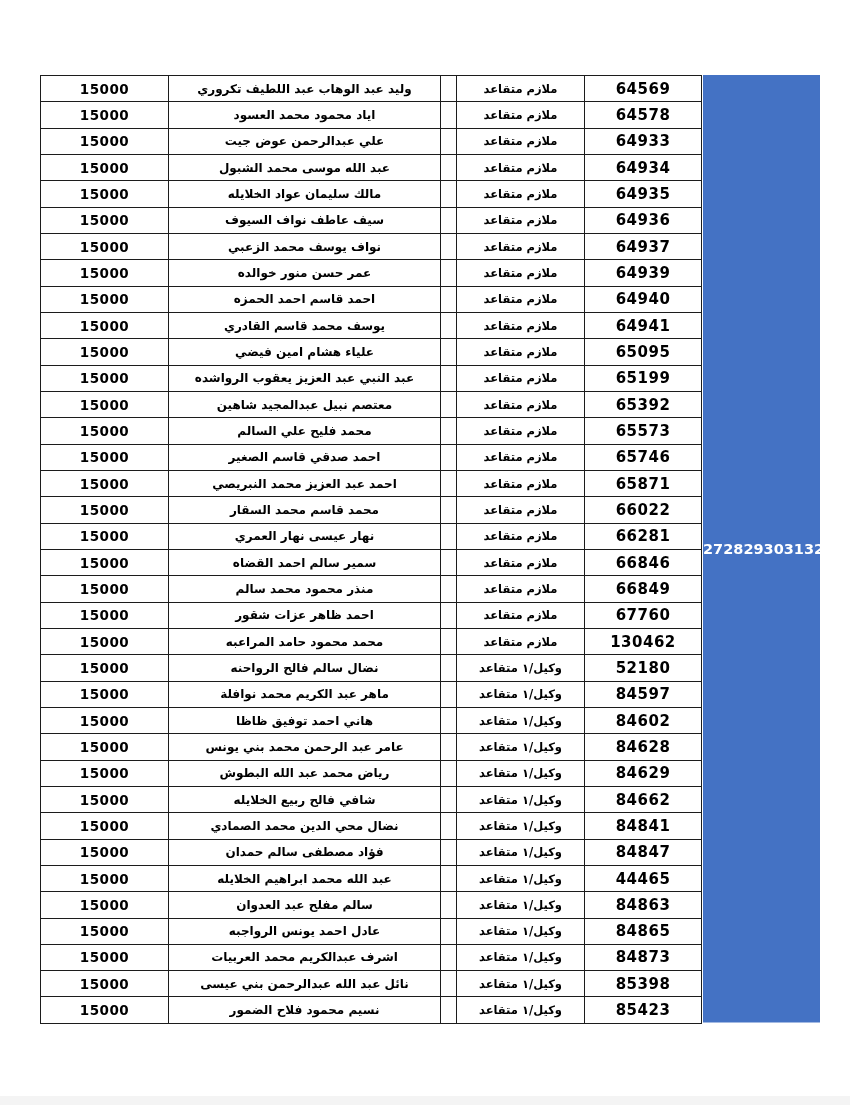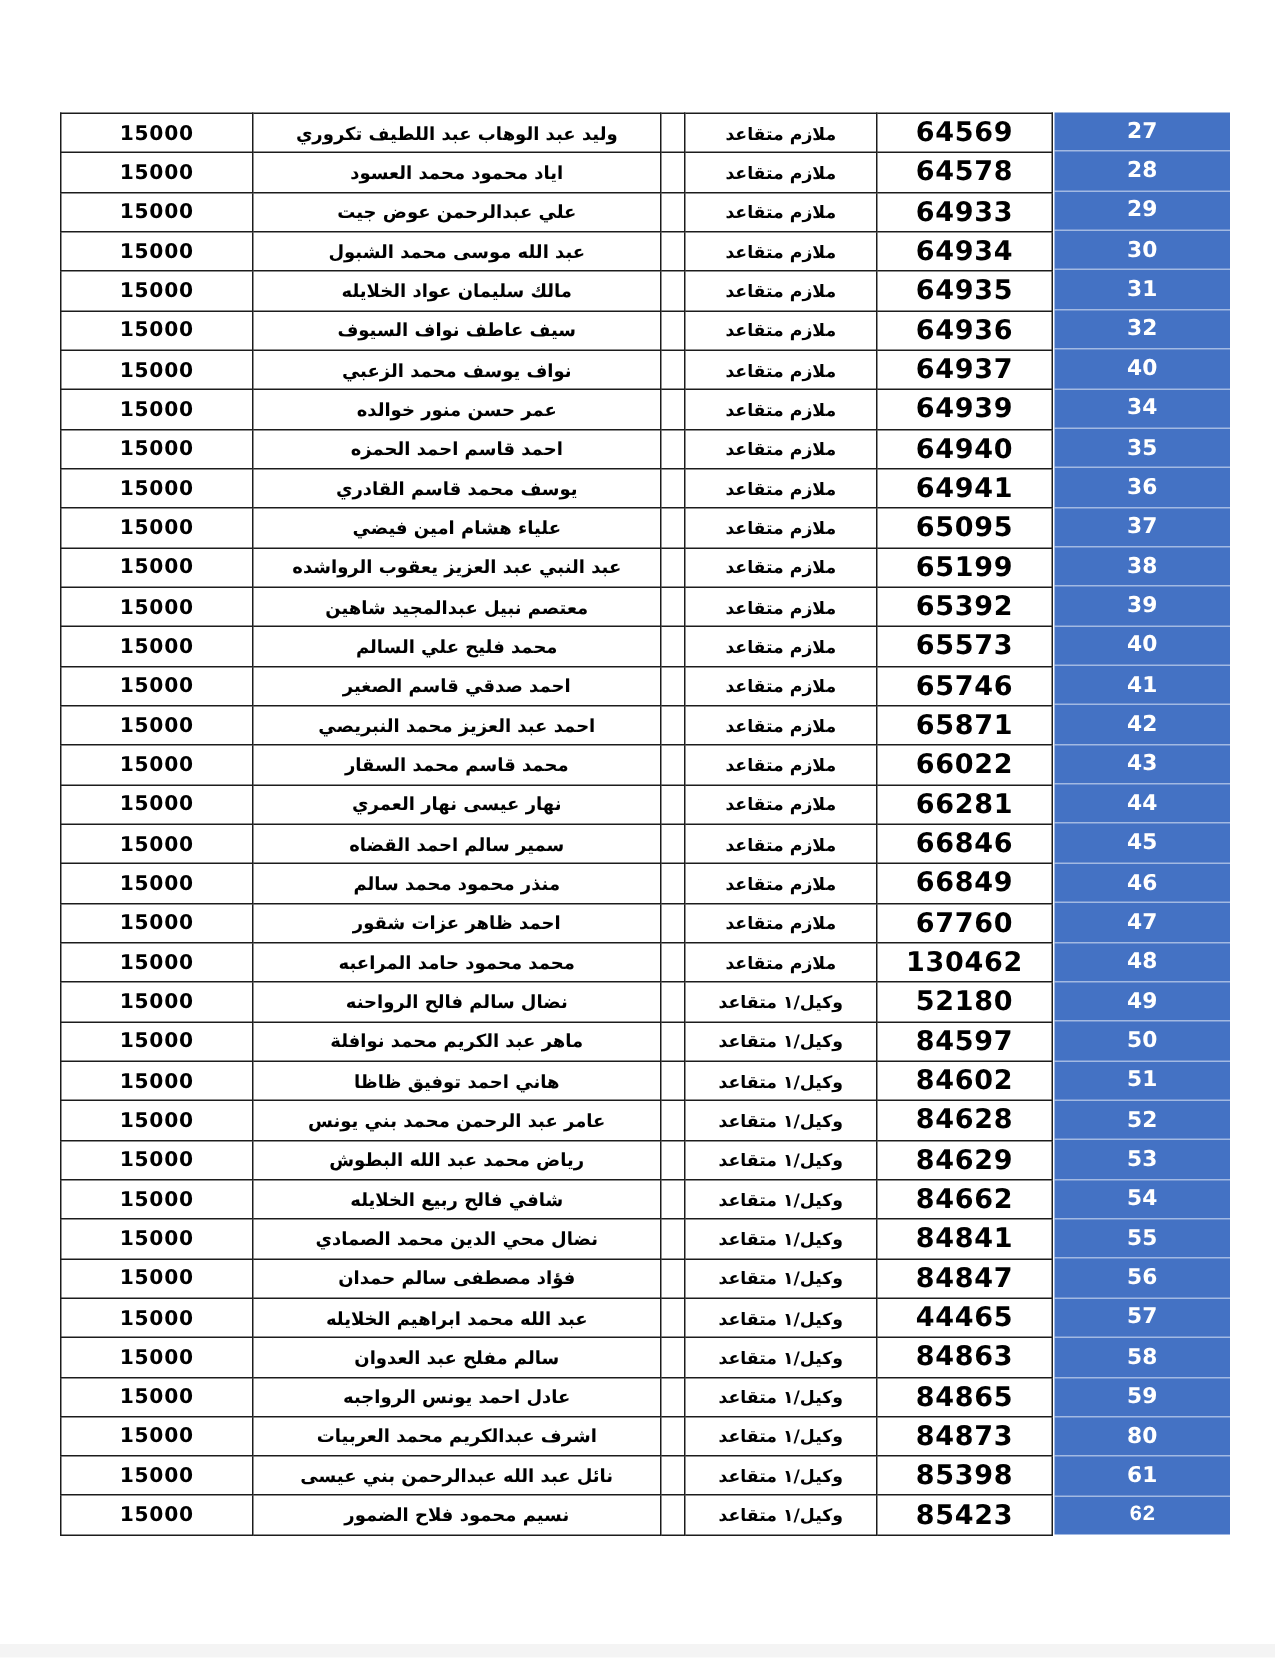--- a/index.html
+++ b/index.html
@@ -30,27 +30,27 @@
     font-weight: bold;
     padding: 0 2px;
     overflow: hidden;
     white-space: nowrap;
   }
   table.roster tr { height: 26.33px; }
   td.amount-cell { font-size: 13.5px; letter-spacing: 0.5px; }
   td.name-cell   { font-size: 12px; }
   td.spacer-cell { padding: 0; }
   td.rank-cell   { font-size: 11.5px; }
-  td.id-cell     { font-size: 18px; letter-spacing: 0.5px; }
+  td.id-cell     { font-size: 15px; letter-spacing: 0.5px; }
   .num-col {
     position: absolute;
     left: 703px; top: 75px;
     width: 117px; height: 948px;
     display: flex;
-    flex-direction: column;
+    flex-direction: row;
   }
   .num-item {
     flex: 1 1 auto;
     display: flex;
     align-items: center;
     justify-content: center;
     color: #ffffff;
     font-weight: bold;
     font-size: 14.5px;
     border-bottom: 1px solid rgba(255,255,255,0.5);

